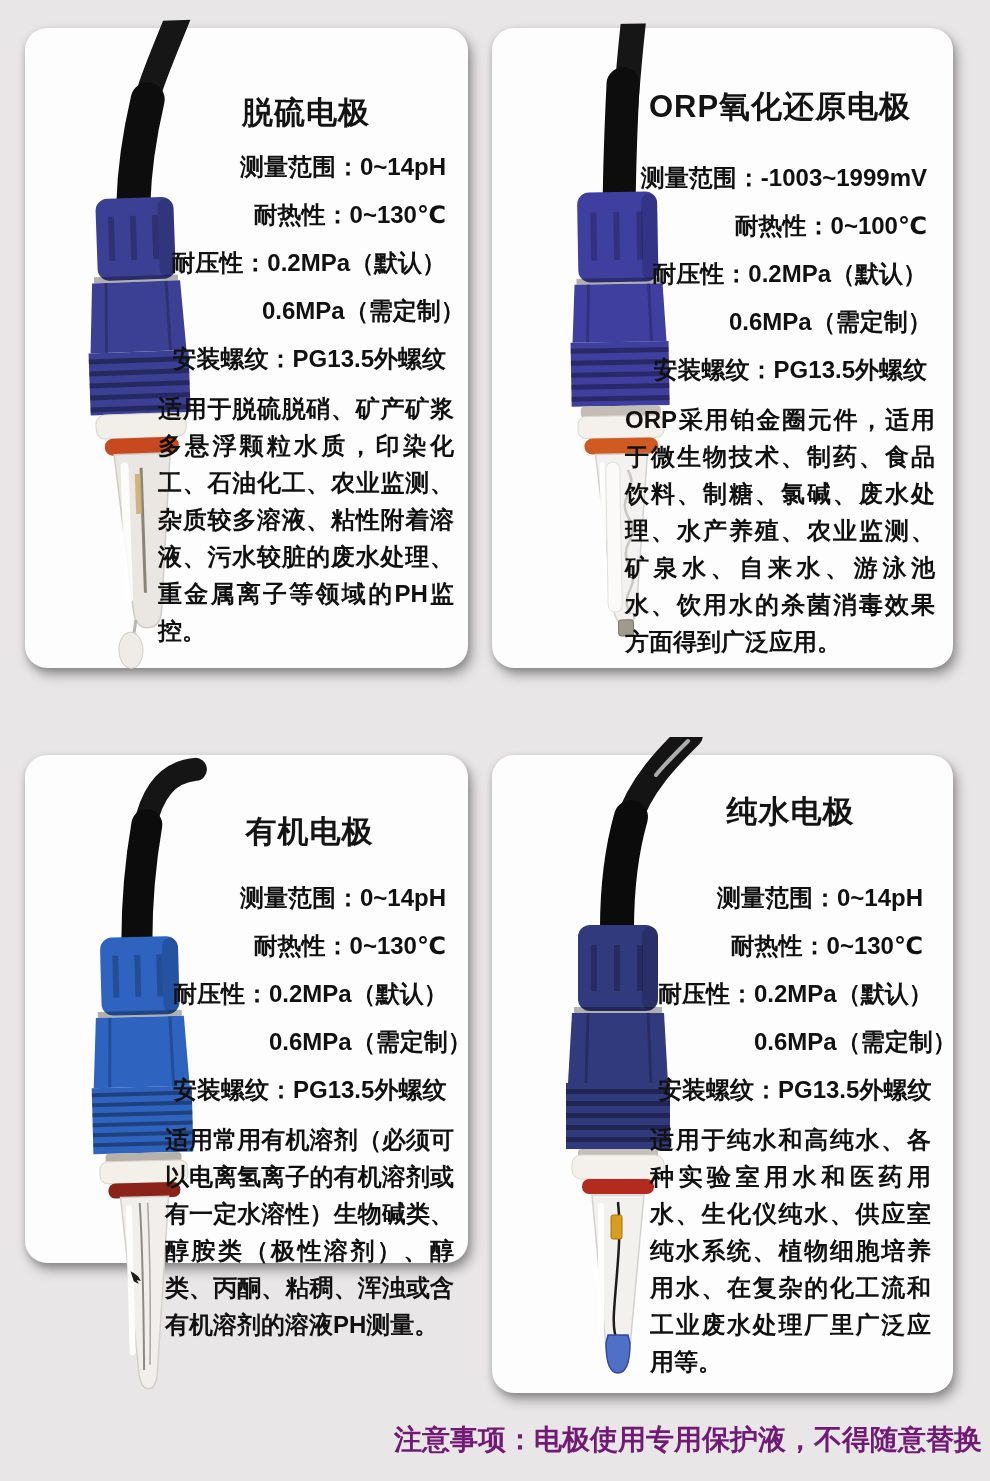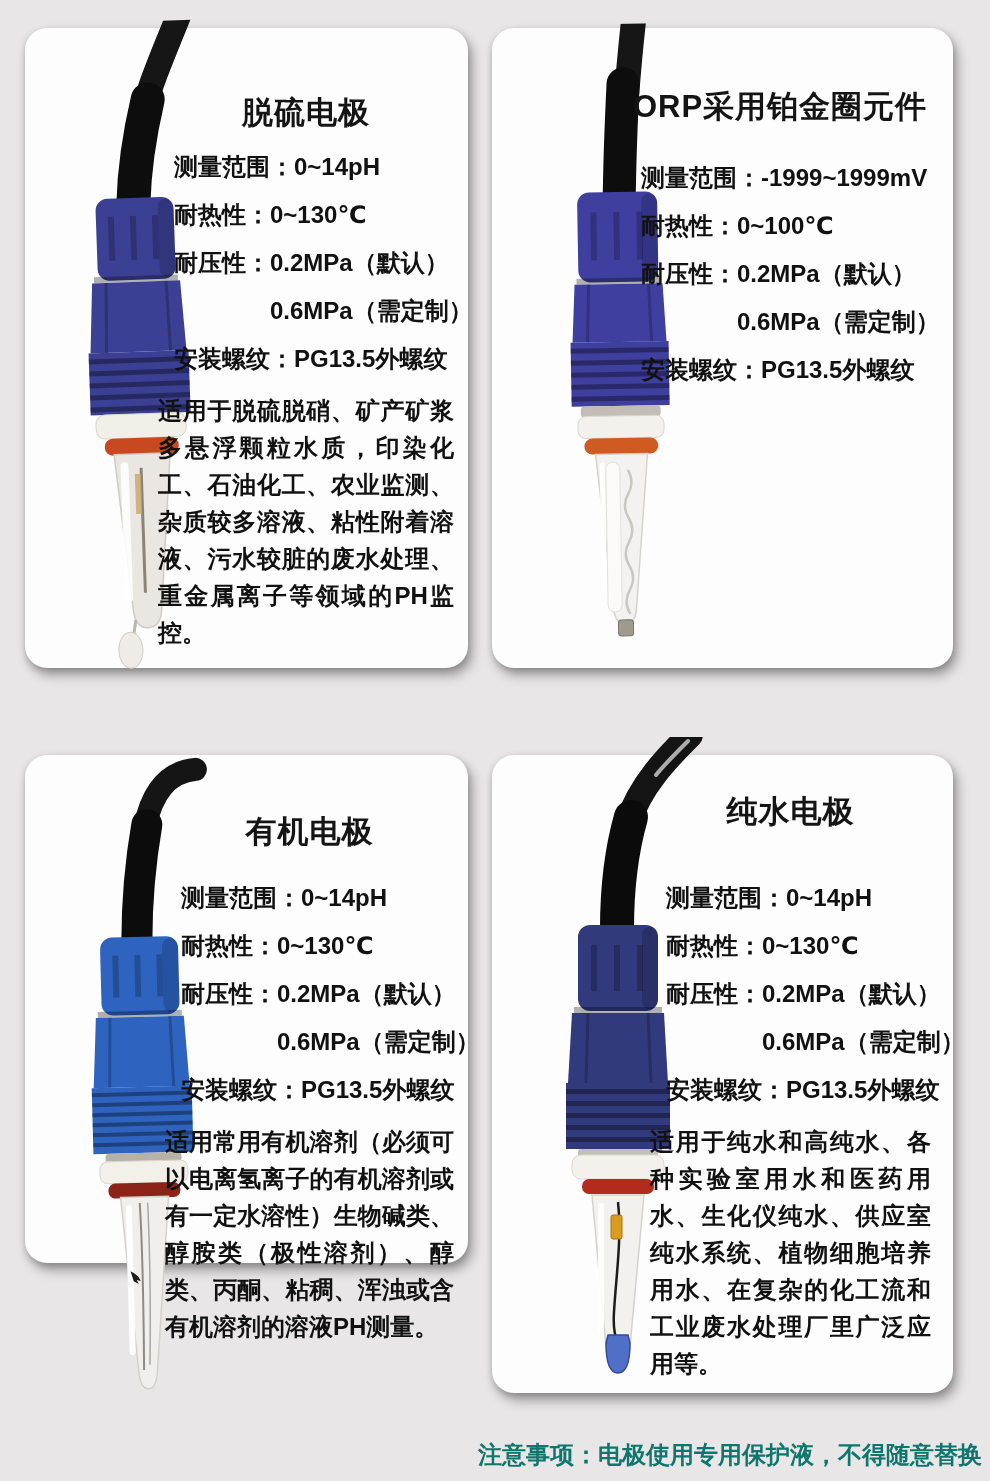--- a/index.html
+++ b/index.html
@@ -37,41 +37,41 @@
 
   .title{
     display:block;text-align:center;
     font-size:31px;font-weight:700;letter-spacing:1px;color:#141414;
   }
   .c1 .title{margin-top:64px;}
   .c2 .title{margin-top:58px;}
   .c3 .title{margin-top:56px;}
   .c4 .title{margin-top:36px;}
 
-  .specs{margin:16px;padding:0;list-style:none;}
+  .specs{margin:8px;padding:0;list-style:none;text-align:right;}
   .c1 .specs{margin-top:16px;}
   .c2 .specs{margin-top:33px;}
   .c3 .specs{margin-top:28px;}
   .c4 .specs{margin-top:48px;}
   .spec-row{
     font-size:24px;font-weight:700;color:#111;
     line-height:34px;margin-bottom:14px;white-space:nowrap;
   }
   .spec-row.indent{padding-left:96px;}
 
   .description{
     margin-top:10px;
     font-size:24px;font-weight:600;color:#111;
     line-height:37px;text-align:justify;
   }
   .c3 .description,.c4 .description{margin-top:8px;}
 
   .footer-note{
-    position:absolute;right:48px;bottom:10px;
-    font-size:24px;font-weight:700;color:#0f766e;white-space:nowrap;
+    position:absolute;right:48px;bottom:22px;
+    font-size:28px;font-weight:700;color:#701a75;white-space:nowrap;
   }
 </style>
 </head>
 <body>
 
 <div class="page">
 
   <div class="card c1">
     <svg class="electrode" width="200" height="650" viewBox="0 0 200 650">
       <path d="M155,-12 C138,28 116,70 106,115 C100,143 98,160 97,182" stroke="#161616" stroke-width="25" fill="none" stroke-linecap="round"></path>
@@ -137,28 +137,29 @@
       <rect x="60" y="382" width="80" height="11" rx="4" fill="#c2beb6"></rect>
       <rect x="57" y="392" width="86" height="22" rx="8" fill="#f4f1ec" stroke="#dbd7cf"></rect>
       <rect x="63" y="414" width="74" height="16" rx="8" fill="#cf5a22"></rect>
       <path d="M74,430 L126,430 L112,588 Q110,600 101,600 Q92,600 90,588 Z" stroke="#d5d3cf" stroke-width="1.5" fill="#f3f2f0"></path>
       <rect x="84" y="438" width="14" height="150" rx="7" fill="#fbfaf8" stroke="#e2e0db"></rect>
       <path d="M106,446 q7,12 0,24 t0,24 t0,24 t0,24 t0,24 t0,24" fill="none" stroke="#c9c7c1" stroke-width="2.5"></path>
       <rect x="78" y="438" width="5" height="130" rx="2.5" fill="rgba(255,255,255,0.9)"></rect>
       <rect x="94" y="596" width="15" height="16" rx="3" fill="#a09a8e" stroke="#7c766c"></rect>
     </svg>
     <div class="text-col">
-      <span class="title">ORP采用铂金圈元件</span>
-      <ul class="specs">
-        <li class="spec-row"><span>测量范围：</span><span>-1999~1999mV</span></li>
+      <span class="title">ORP氧化还原电极</span>
+      <ul class="specs">
+        <li class="spec-row"><span>测量范围：</span><span>-1003~1999mV</span></li>
         <li class="spec-row"><span>耐热性：</span><span>0~100℃</span></li>
         <li class="spec-row"><span>耐压性：</span><span>0.2MPa（默认）</span></li>
         <li class="spec-row indent"><span></span><span>0.6MPa（需定制）</span></li>
         <li class="spec-row"><span>安装螺纹：</span><span>PG13.5外螺纹</span></li>
       </ul>
+      <div class="description">ORP采用铂金圈元件，适用于微生物技术、制药、食品饮料、制糖、氯碱、废水处理、水产养殖、农业监测、矿泉水、自来水、游泳池水、饮用水的杀菌消毒效果方面得到广泛应用。</div>
     </div>
   </div>
 
   <div class="card c3">
     <svg class="electrode" width="200" height="660" viewBox="0 0 200 660">
       <path d="M162,16 C134,18 118,38 110,72 C102,108 99,145 98,186" stroke="#151515" stroke-width="23" fill="none" stroke-linecap="round"></path>
       <path d="M112,70 C104,110 100,150 99,186" stroke="#0c0c0c" stroke-width="31" fill="none" stroke-linecap="round"></path>
       <rect x="62" y="182" width="78" height="78" rx="12" fill="#2e64c0"></rect>
       <rect x="74" y="200" width="6" height="42" fill="rgba(0,0,0,0.22)"></rect>
       <rect x="96" y="200" width="6" height="42" fill="rgba(0,0,0,0.22)"></rect>

